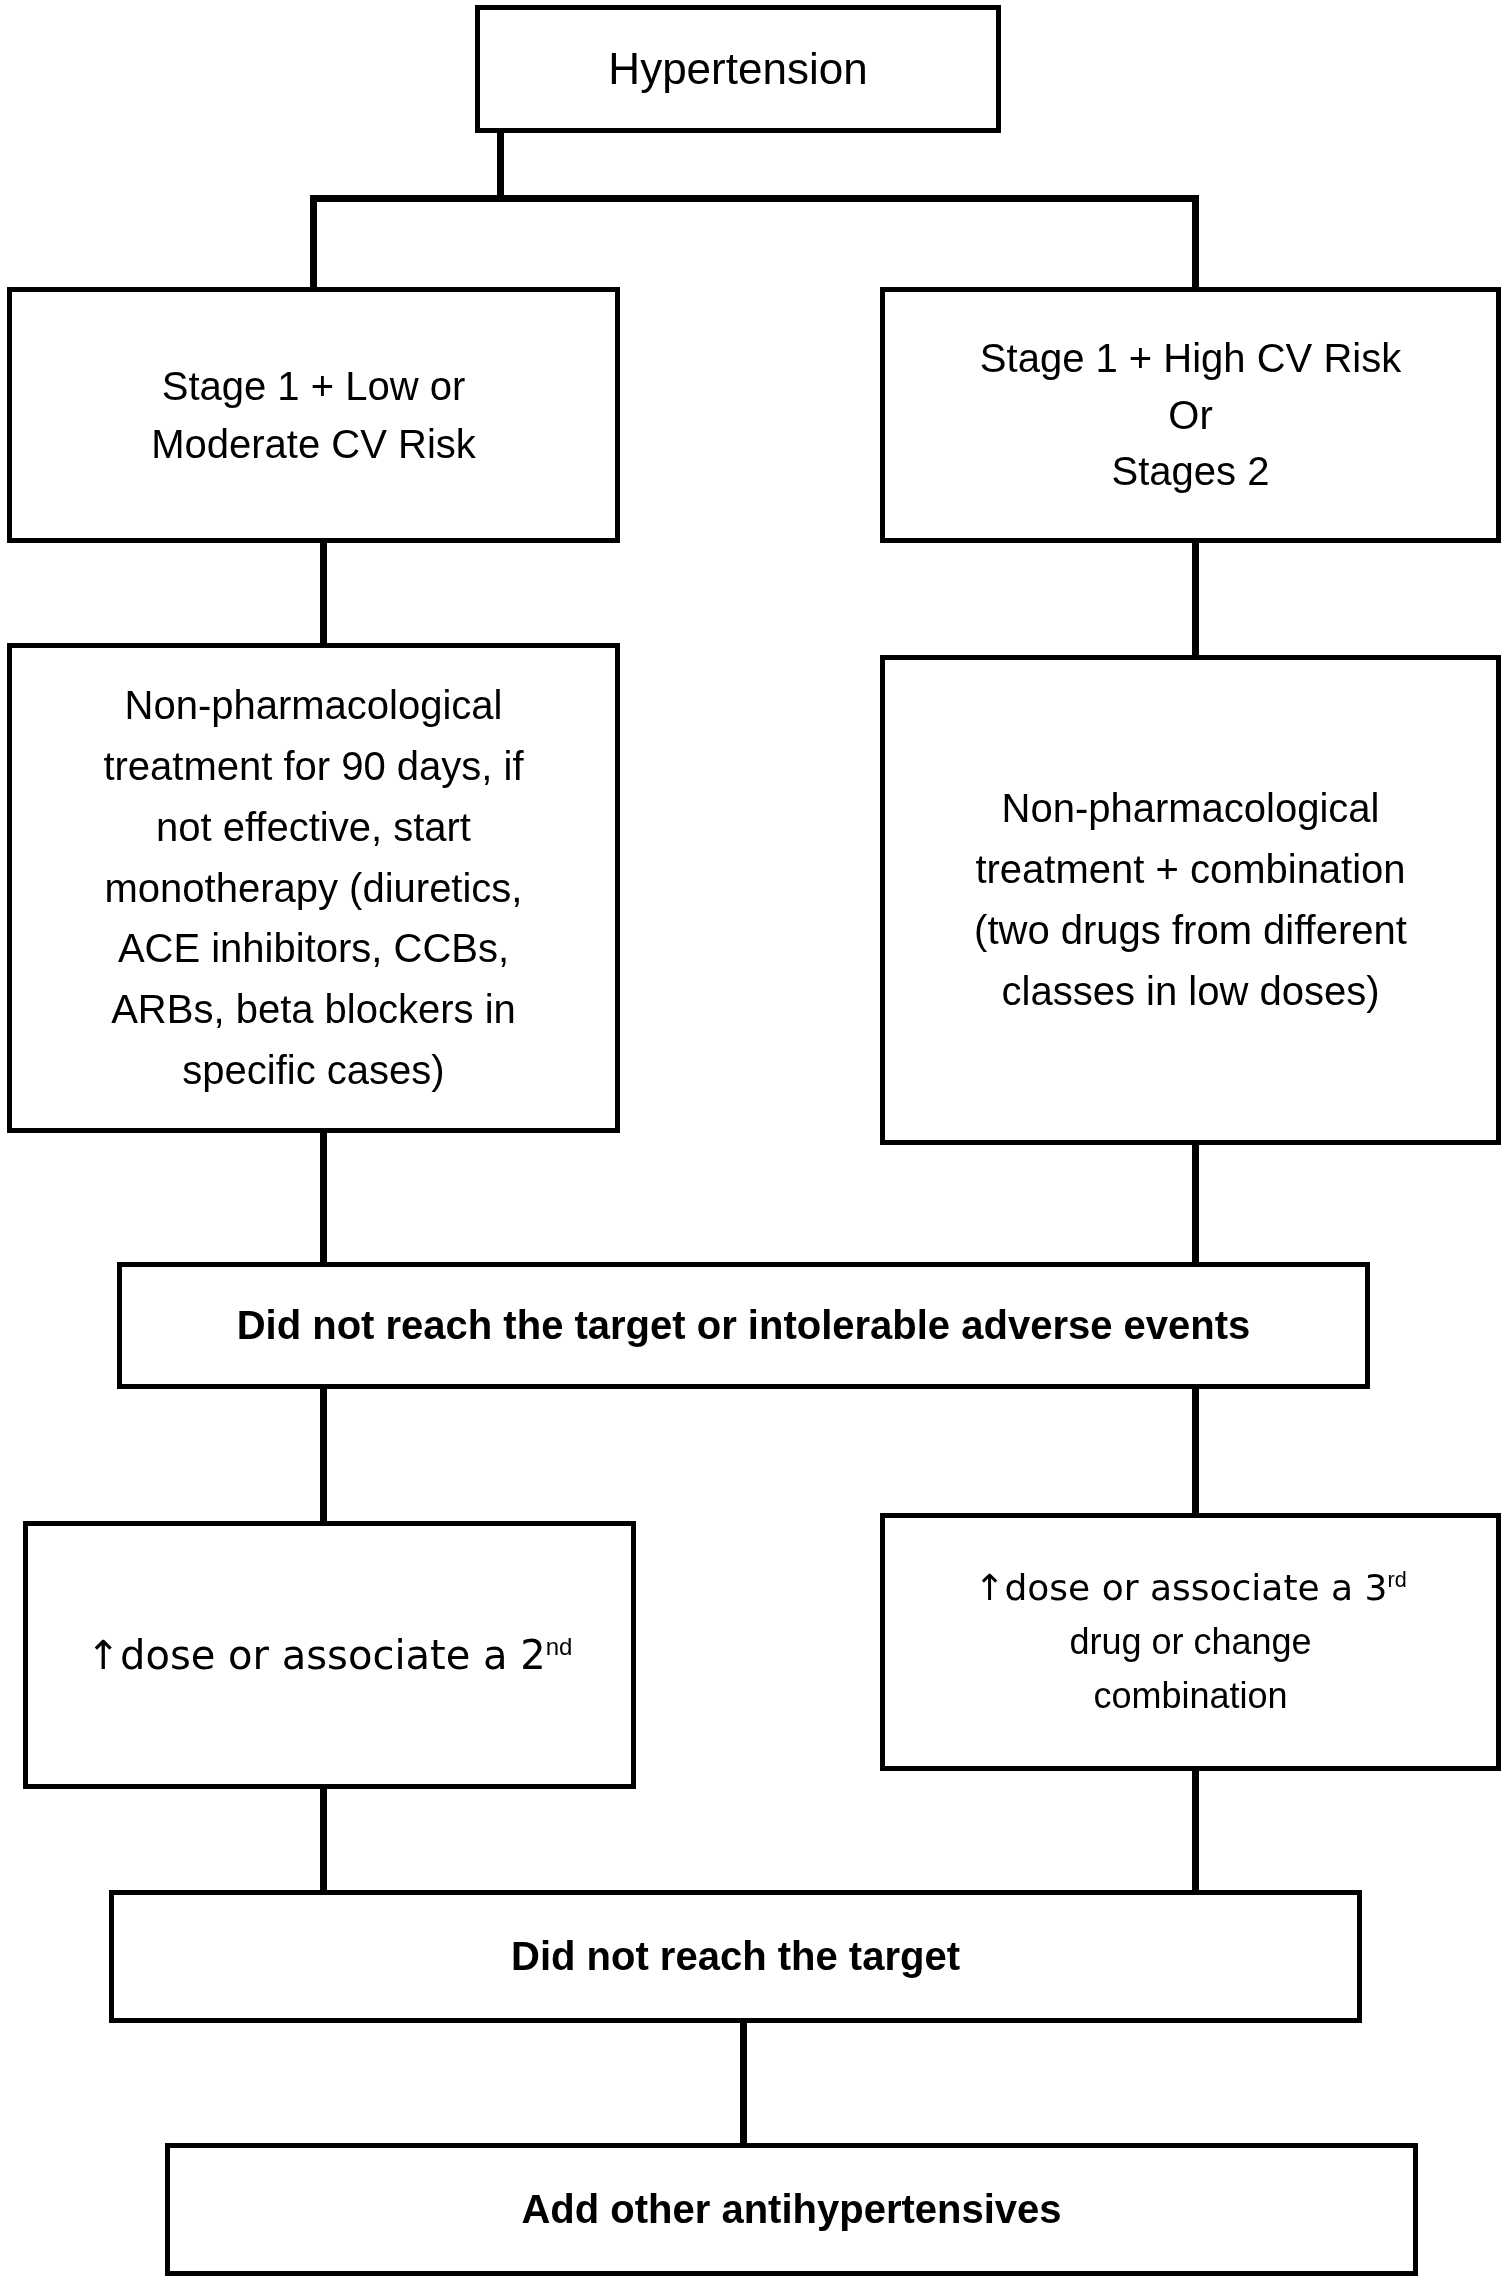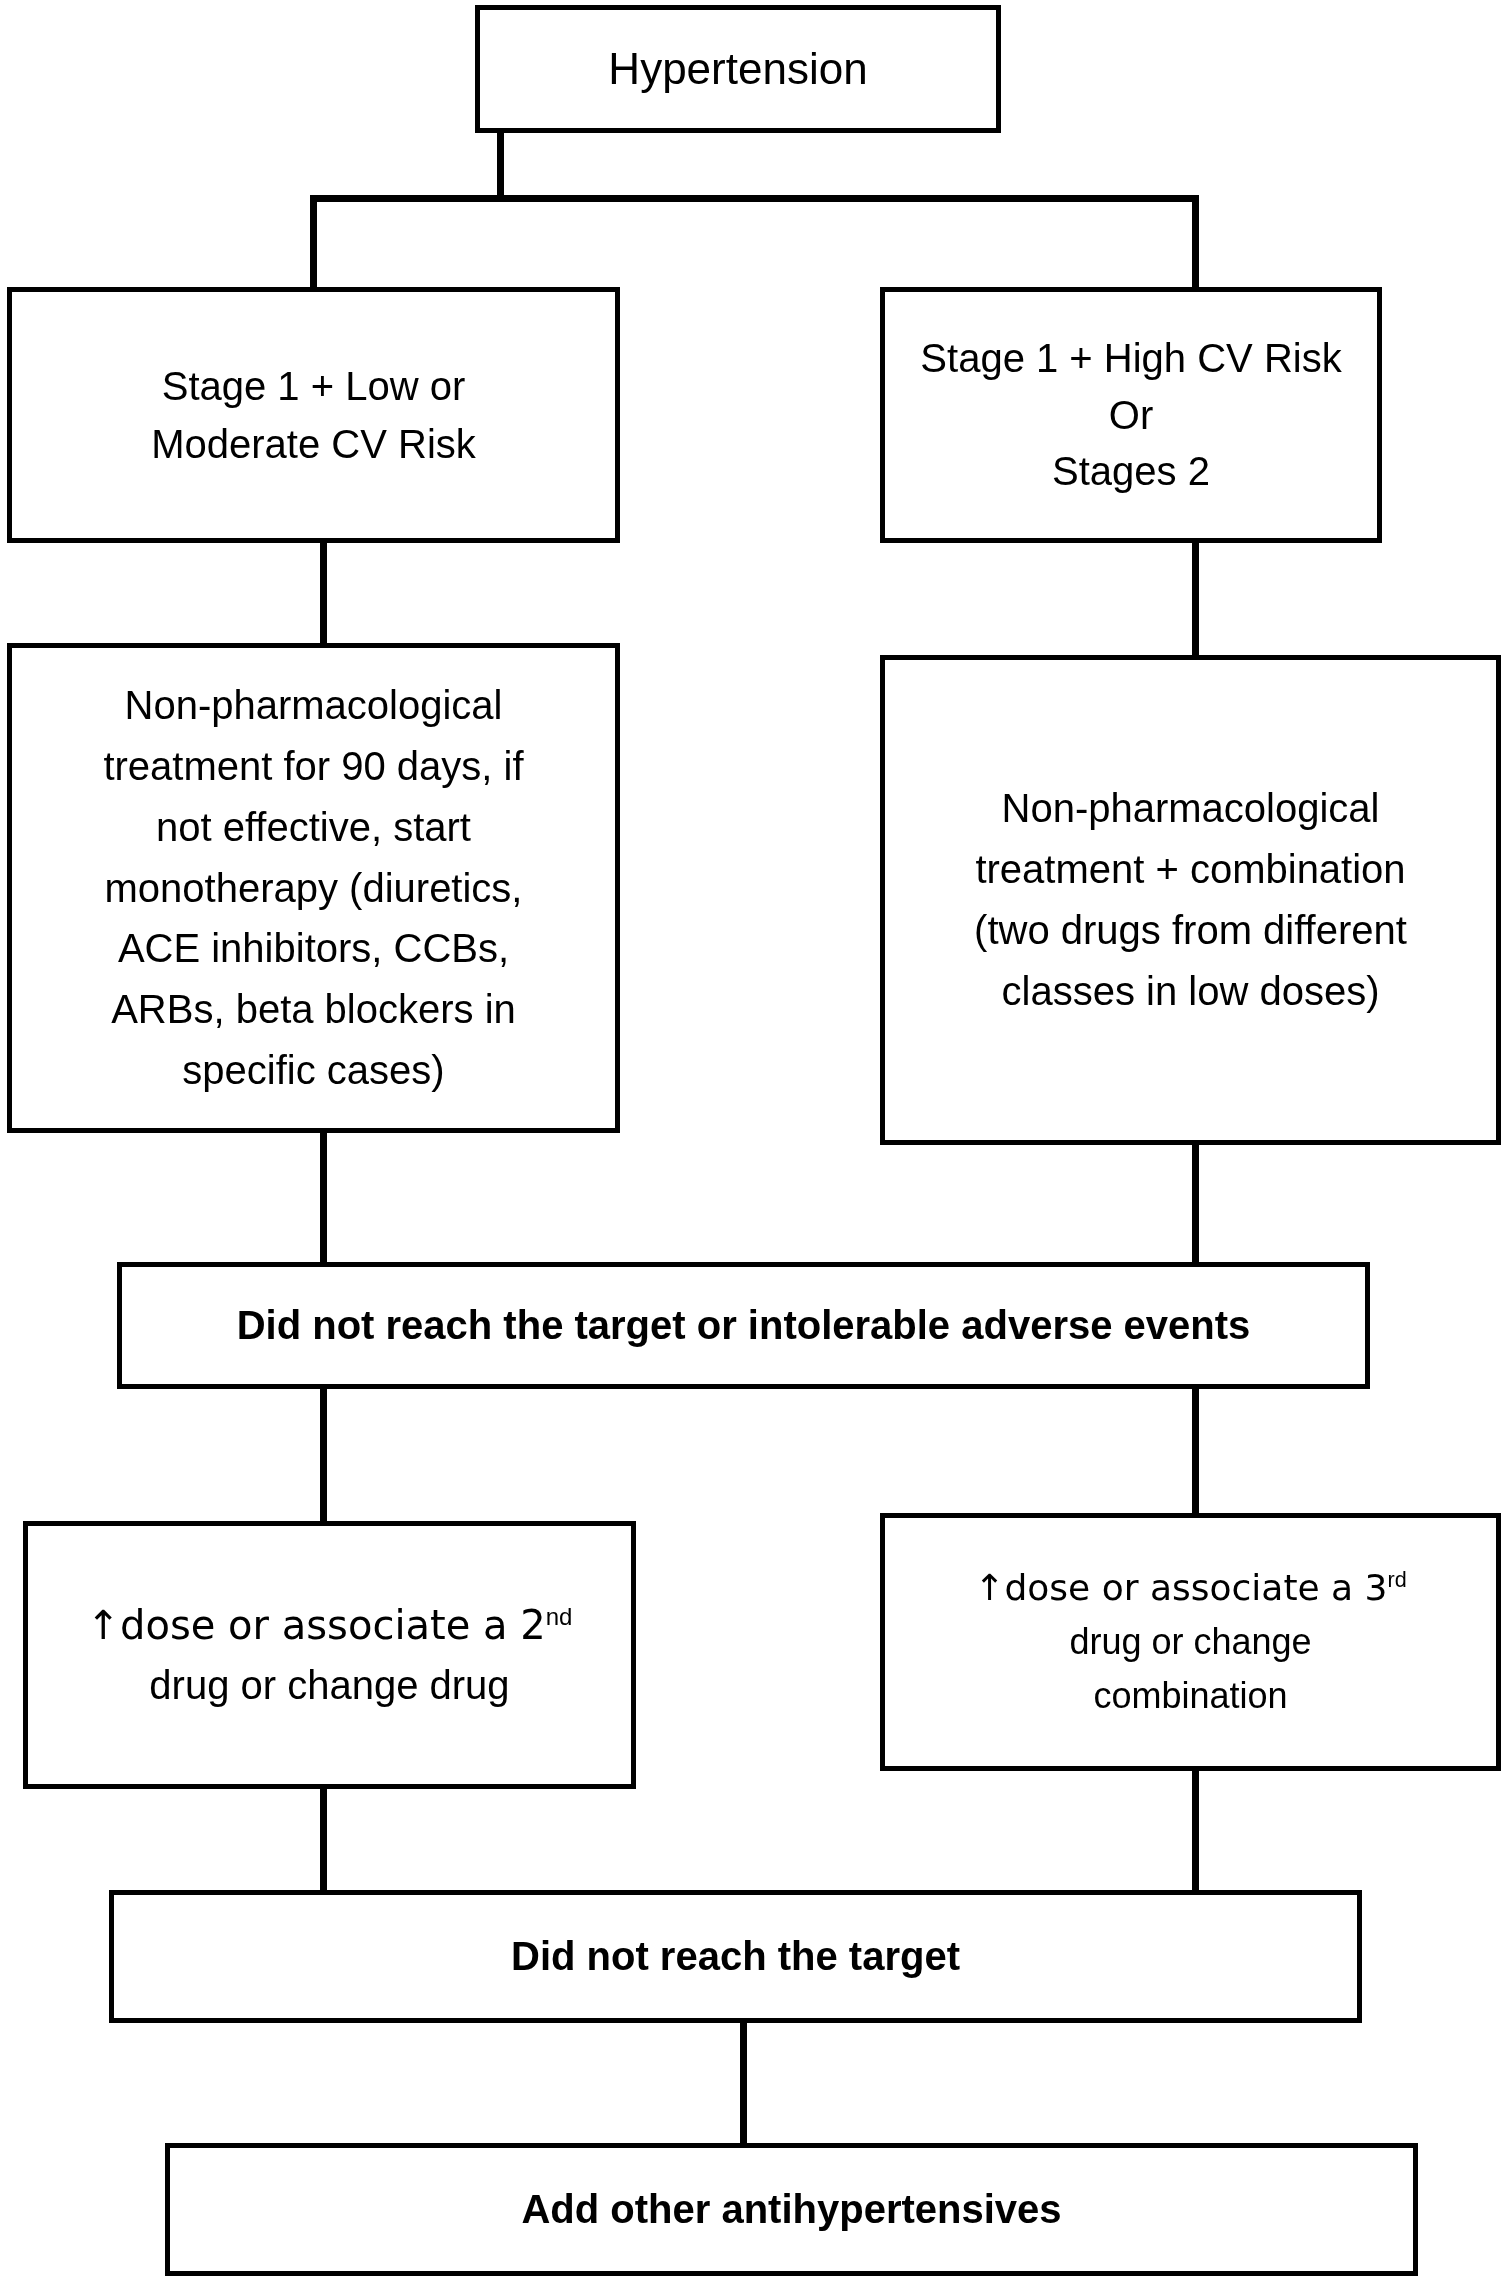--- a/index.html
+++ b/index.html
@@ -48,21 +48,21 @@
   
   #n-hypertension {
     left: 475px; top: 5px; width: 526px; height: 128px;
     font-size: 44px;
   }
   #n-stage-low {
     left: 7px; top: 287px; width: 613px; height: 256px;
     font-size: 40px; line-height: 1.45;
   }
   #n-stage-high {
-    left: 880px; top: 287px; width: 502px; height: 256px;
+    left: 880px; top: 287px; width: 621px; height: 256px;
     font-size: 40px; line-height: 1.42;
   }
   #n-treat-mono {
     left: 7px; top: 643px; width: 613px; height: 490px;
     font-size: 40px; line-height: 1.52;
   }
   #n-treat-combo {
     left: 880px; top: 655px; width: 621px; height: 490px;
     font-size: 40px; line-height: 1.52;
   }
@@ -164,21 +164,21 @@
 treatment + combination
 (two drugs from different
 classes in low doses)</span>
   </div>
 
   <div class="node" id="n-not-reach-ae">
     <span class="txt">Did not reach the target or intolerable adverse events</span>
   </div>
 
   <div class="node" id="n-dose-2nd">
-    <span class="txt"><span class="arrow-up">↑dose or associate a 2</span><sup>nd</sup><br><span>drug or change drug</span></span>
+    <span class="txt"><span class="arrow-up">↑dose or associate a 2</span><sup>nd</sup><br></span>
   </div>
 
   <div class="node" id="n-dose-3rd">
     <span class="txt"><span class="arrow-up">↑dose or associate a 3</span><sup>rd</sup><br><span>drug or change</span><br><span>combination</span></span>
   </div>
 
   <div class="node" id="n-not-reach">
     <span class="txt">Did not reach the target</span>
   </div>
 

